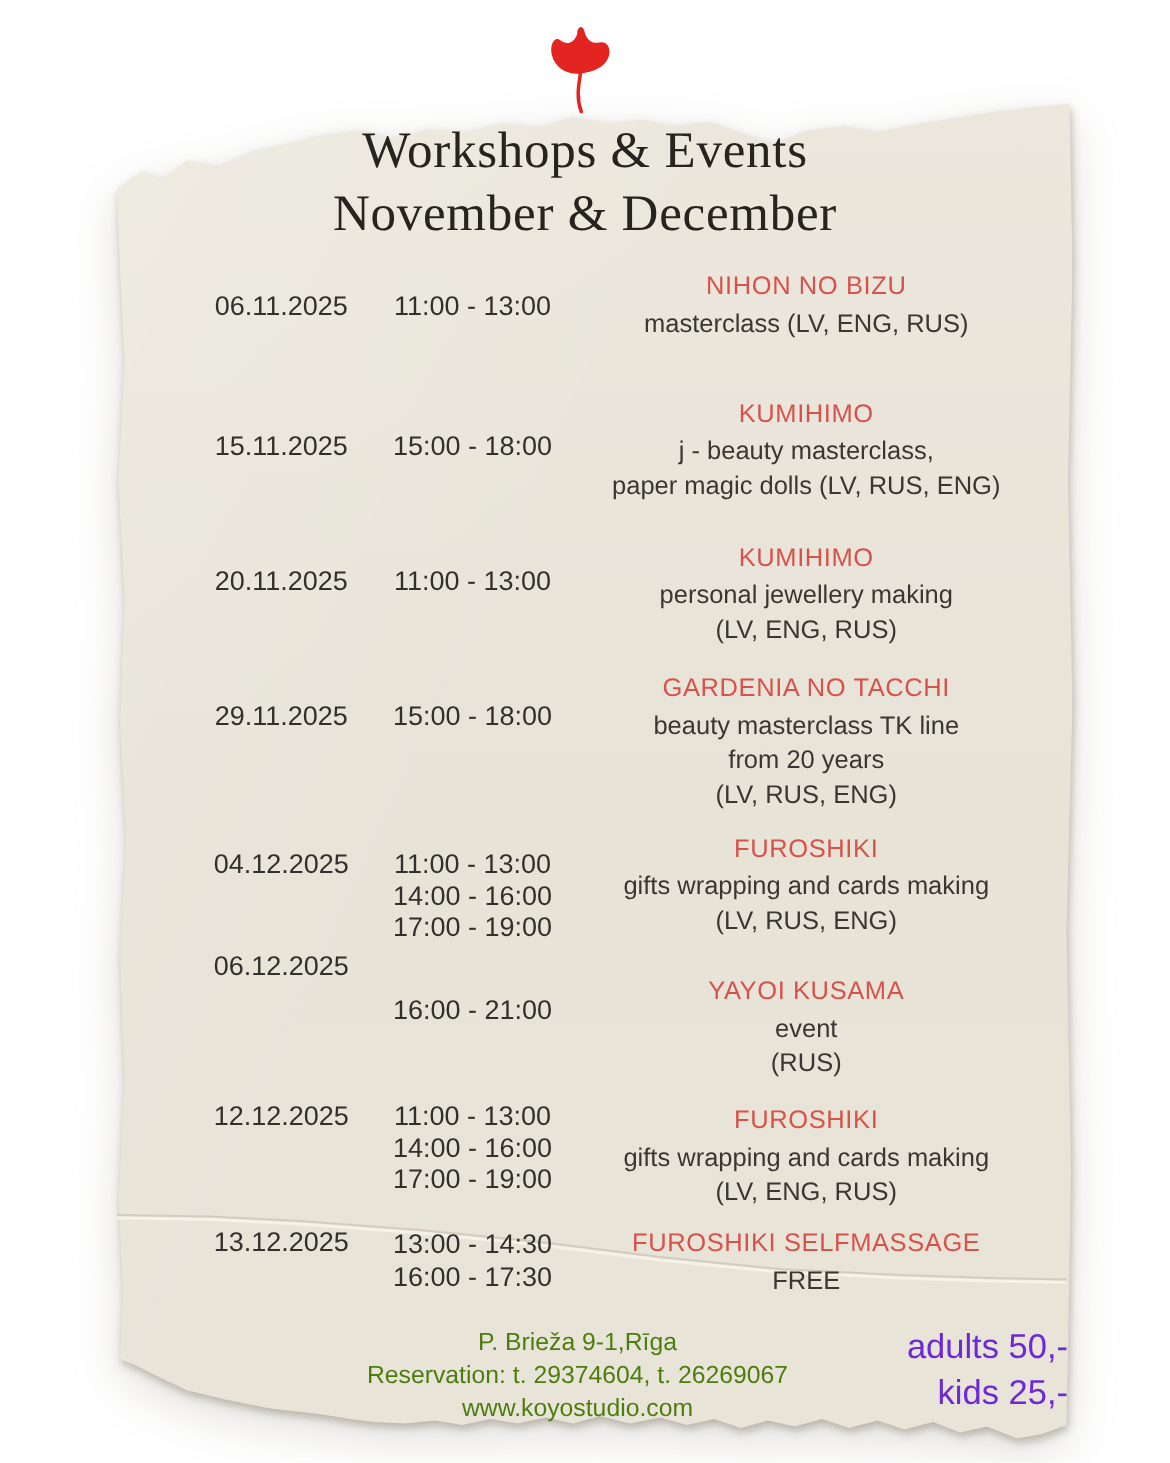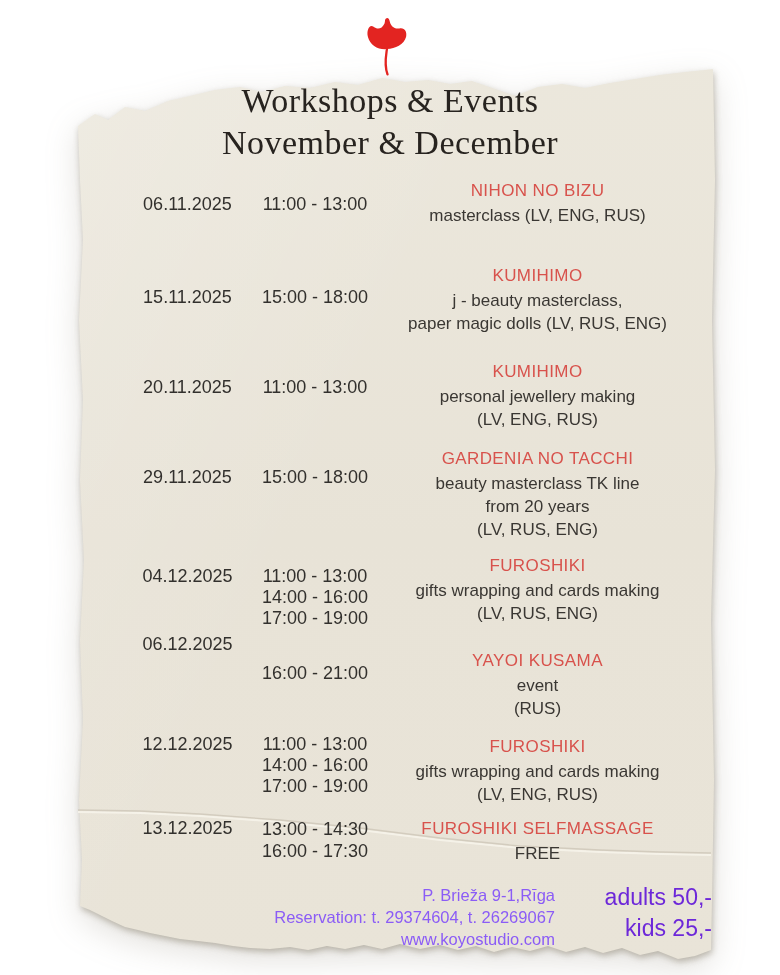--- a/index.html
+++ b/index.html
@@ -54,21 +54,21 @@
   .c-event{left:365px;width:345px;}
   .ev-title{
     font-size:17px;line-height:22px;letter-spacing:.4px;
     color:var(--accent);margin-bottom:2px;
   }
   .ev-desc{font-size:17px;line-height:23px;color:var(--ink);}
 
   
   .footer-left{
     position:absolute;left:215px;top:884px;width:340px;
-    text-align:right;font-size:16.5px;line-height:22px;color:#8b5cf6;
+    text-align:center;font-size:16.5px;line-height:22px;color:#4d7c0f;
   }
   .prices{
     position:absolute;right:68px;top:882px;width:220px;
     text-align:right;font-size:23px;line-height:31px;color:#6d28d9;
   }
 </style>
 </head>
 <body>
 
 <div class="canvas">

